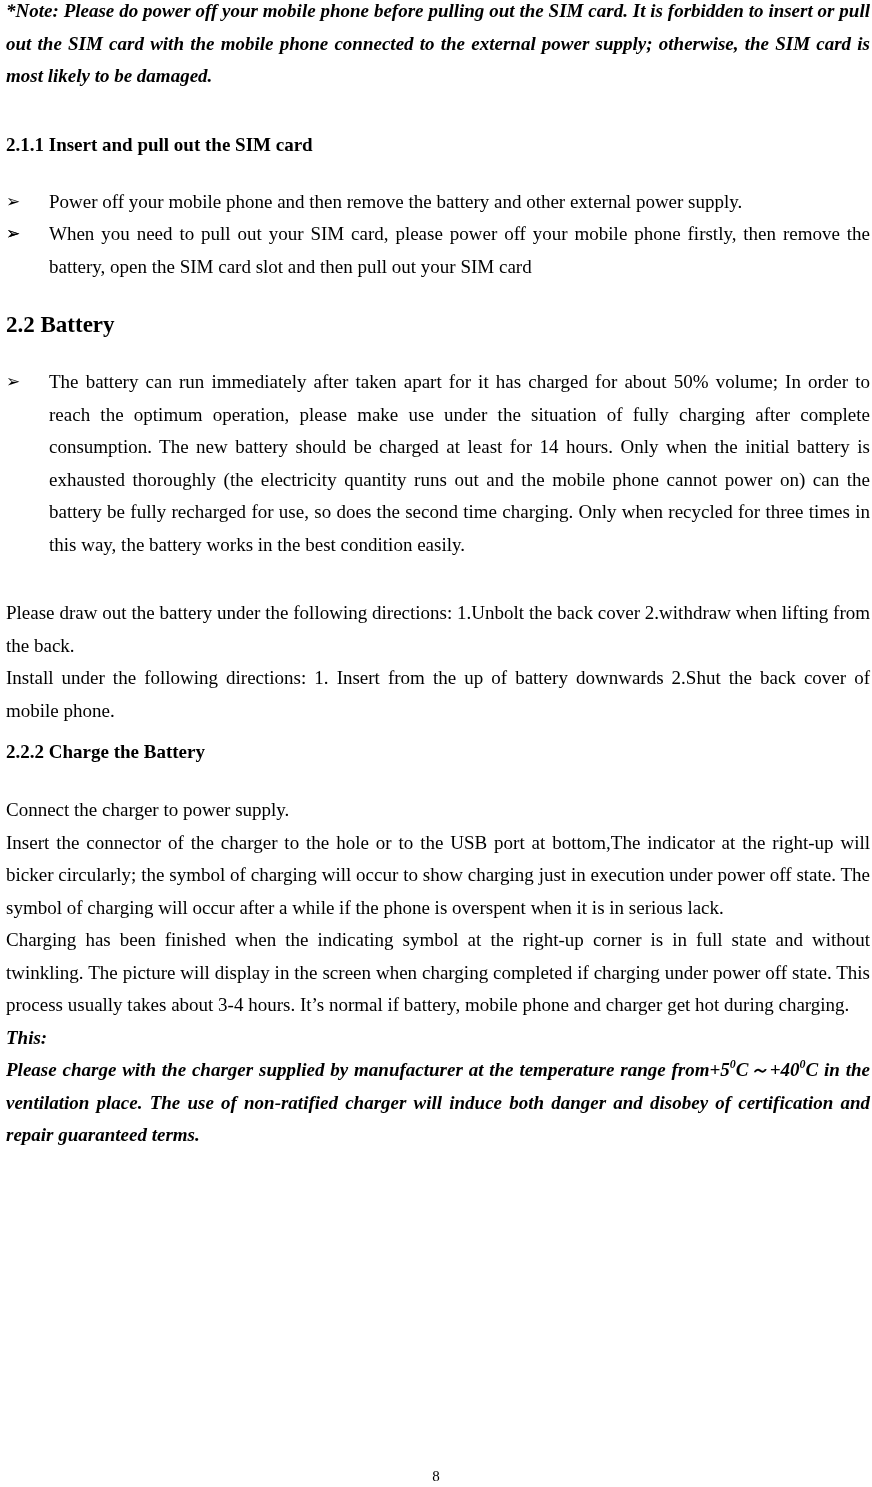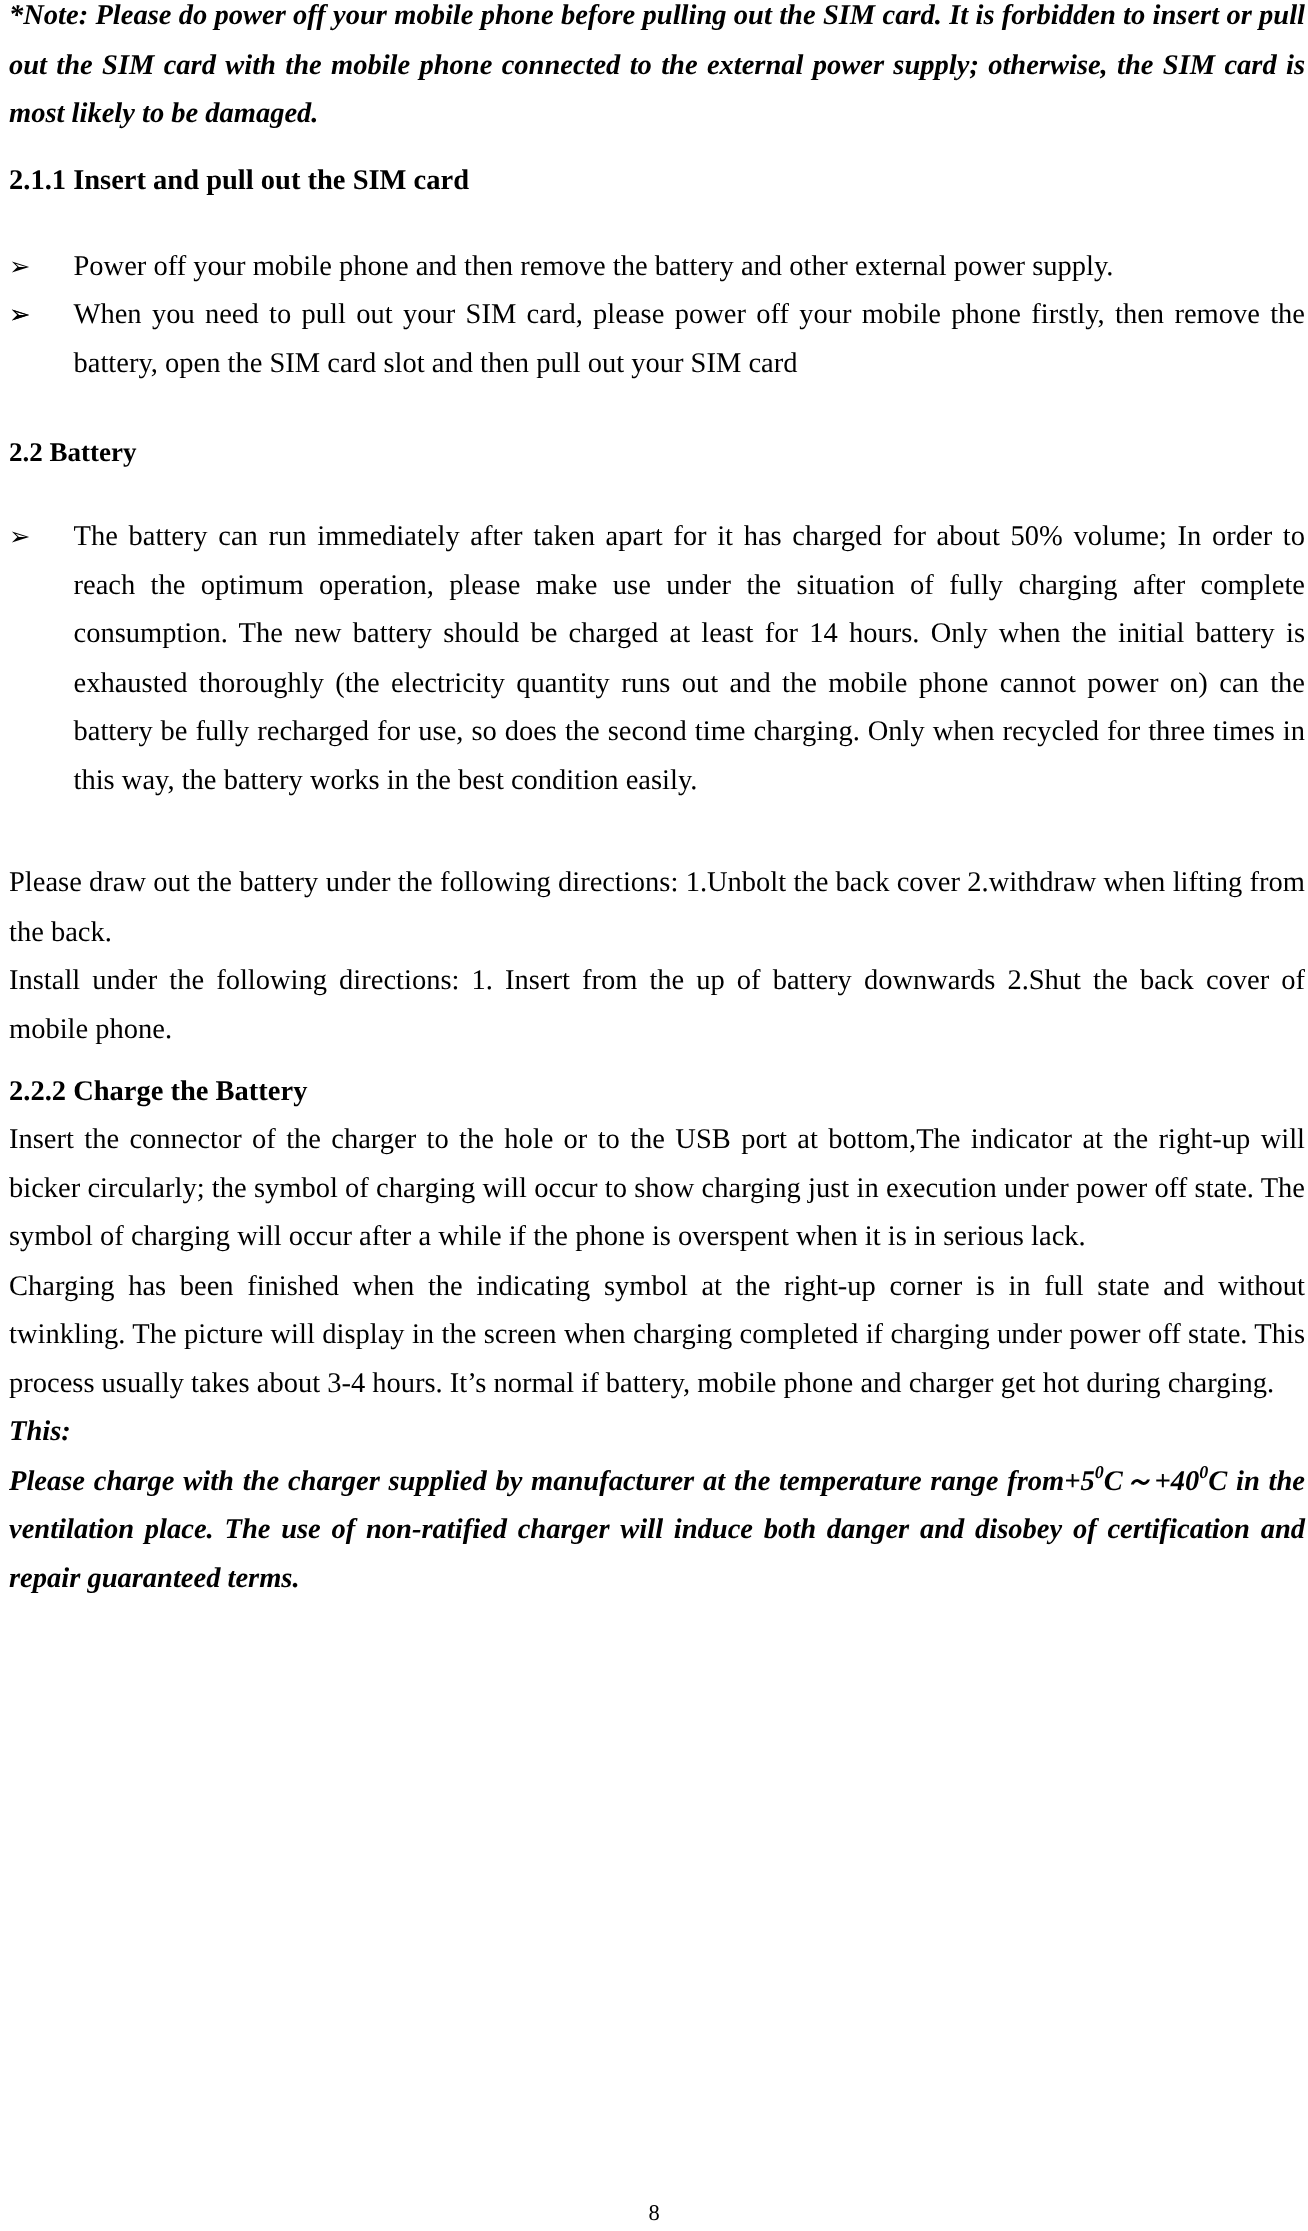--- a/index.html
+++ b/index.html
@@ -6,55 +6,56 @@
   body {
     width: 872px; height: 1487px; position: relative; overflow: hidden;
     font-family: "Liberation Serif", "DejaVu Serif", serif;
     color: #000; font-size: 19px;
   }
   .page { position: absolute; left: 6px; top: 0; width: 864px; }
   .line { line-height: 32.5px; }
   .just { text-align: justify; }
   .bi { font-weight: bold; font-style: italic; }
   .h3 { font-weight: bold; font-size: 19px; line-height: 32px; }
-  .h2 { font-weight: bold; font-size: 18px; line-height: 32px; }
+  .h2 { font-weight: bold; font-size: 23px; line-height: 32px; }
   .bullets { list-style: none; margin: 0; padding: 0; }
   .bullets li { position: relative; padding-left: 43px; line-height: 32.5px; text-align: justify; }
   .bullets li .arrow { position: absolute; left: 0; top: 0; font-size: 17px; }
   sup { font-size: 12px; line-height: 0; vertical-align: 8px; }
   .pnum { position: absolute; top: 1468px; left: 0; width: 872px; text-align: center; font-size: 15px; }
   p { margin: 0; }
 </style>
 </head>
 <body>
 
 <div class="page">
 
   <p class="line just bi" style="margin-top:-5px;">*Note: Please do power off your mobile phone before pulling out the SIM card. It is forbidden to insert or pull out the SIM card with the mobile phone connected to the external power supply; otherwise, the SIM card is most likely to be damaged.</p>
 
-  <div class="h3" style="margin-top:12px;">2.1.1 Insert and pull out the SIM card</div>
+  <div class="h3" style="margin-top:36px;">2.1.1 Insert and pull out the SIM card</div>
 
   <ul class="bullets" style="margin-top:25px;">
     <li><span class="arrow">➢</span><span>Power off your mobile phone and then remove the battery and other external power supply.</span></li>
     <li><span class="arrow">➢</span></li>
     <li><span class="arrow">➢</span><span>When you need to pull out your SIM card, please power off your mobile phone firstly, then remove the battery, open the SIM card slot and then pull out your SIM card</span></li>
   </ul>
 
   <div class="h2" style="margin-top:26px;">2.2 Battery</div>
 
   <ul class="bullets" style="margin-top:25px;">
     <li><span class="arrow">➢</span><span>The battery can run immediately after taken apart for it has charged for about 50% volume; In order to reach the optimum operation, please make use under the situation of fully charging after complete consumption. The new battery should be charged at least for 14 hours. Only when the initial battery is exhausted thoroughly (the electricity quantity runs out and the mobile phone cannot power on) can the battery be fully recharged for use, so does the second time charging. Only when recycled for three times in this way, the battery works in the best condition easily.</span></li>
   </ul>
 
 
   <p class="line just" style="margin-top:36px;">Please draw out the battery under the following directions: 1.Unbolt the back cover 2.withdraw when lifting from the back.</p>
   <p class="line just">Install under the following directions: 1. Insert from the up of battery downwards 2.Shut the back cover of mobile phone.</p>
 
   <div class="h3" style="margin-top:9px;">2.2.2 Charge the Battery</div>
 
+  <p class="line just" style="margin-top:26px;">Connect the charger to power supply.</p>
   <p class="line just">Insert the connector of the charger to the hole or to the USB port at bottom,The indicator at the right-up will bicker circularly; the symbol of charging will occur to show charging just in execution under power off state. The symbol of charging will occur after a while if the phone is overspent when it is in serious lack.</p>
   <p class="line just">Charging has been finished when the indicating symbol at the right-up corner is in full state and without twinkling. The picture will display in the screen when charging completed if charging under power off state. This process usually takes about 3-4 hours. It’s normal if battery, mobile phone and charger get hot during charging.</p>
 
   <p class="line bi">This:</p>
   <p class="line just bi"><span>Please charge with the charger supplied by manufacturer at the temperature range from+5</span><sup>0</sup><span>C～+40</span><sup>0</sup><span>C in the ventilation place. The use of non-ratified charger will induce both danger and disobey of certification and repair guaranteed terms.</span></p>
 </div>
 
 <div class="pnum">8</div>
 
 </body></html>

